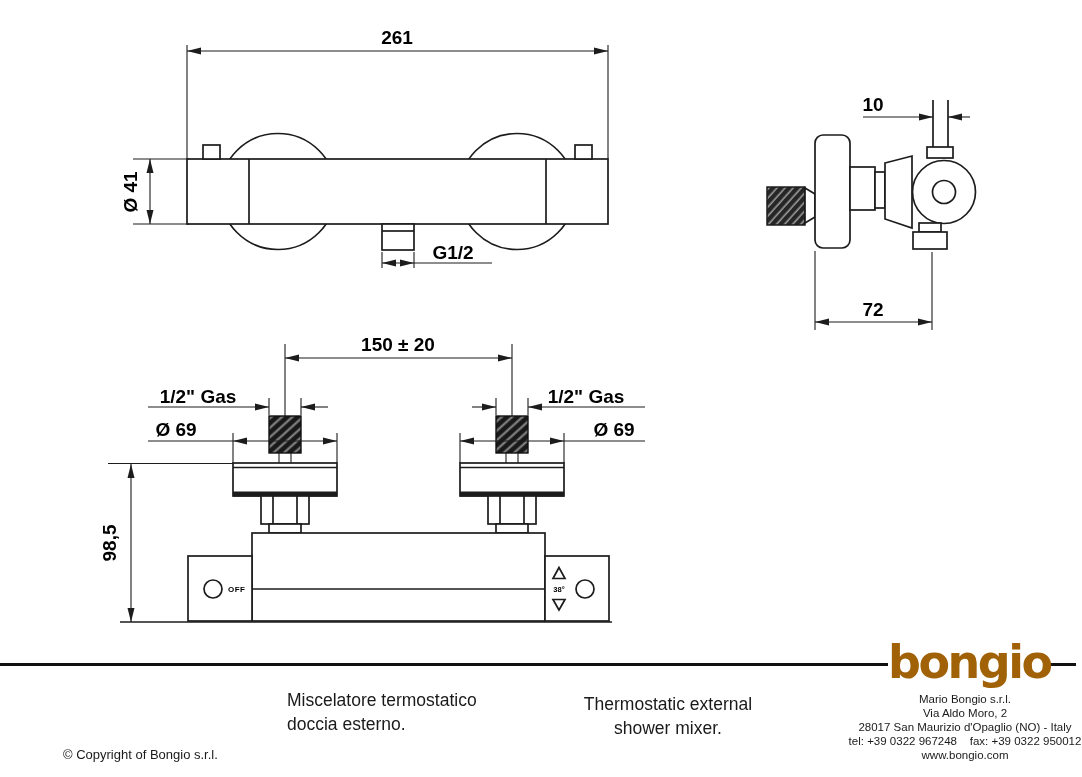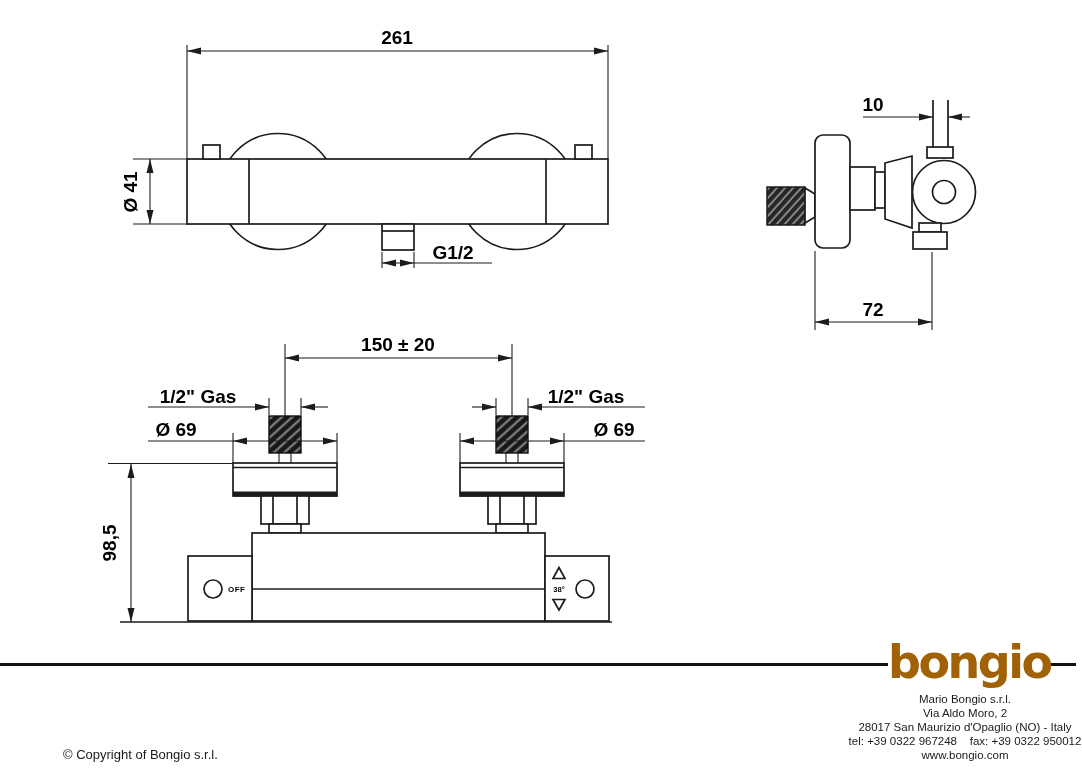--- a/index.html
+++ b/index.html
@@ -242,22 +242,28 @@
     </g>
   </g>
 </svg>
 
 <div class="tb-line left"></div>
 <div class="tb-line right"></div>
 
 
 <div class="copyright">© Copyright of Bongio s.r.l.</div>
 
+<div class="desc-it">
+  <div>Miscelatore termostatico</div>
+  <div>doccia esterno.</div>
+</div>
 
 <div class="desc-en">
+  <div>Thermostatic external</div>
+  <div>shower mixer.</div>
 </div>
 
 <div class="logo">bongio</div>
 
 <div class="address">
   <div>Mario Bongio s.r.l.</div>
   <div>Via Aldo Moro, 2</div>
   <div>28017 San Maurizio d'Opaglio (NO) - Italy</div>
   <div class="gap">tel: +39 0322 967248    fax: +39 0322 950012</div>
   <div>www.bongio.com</div>

